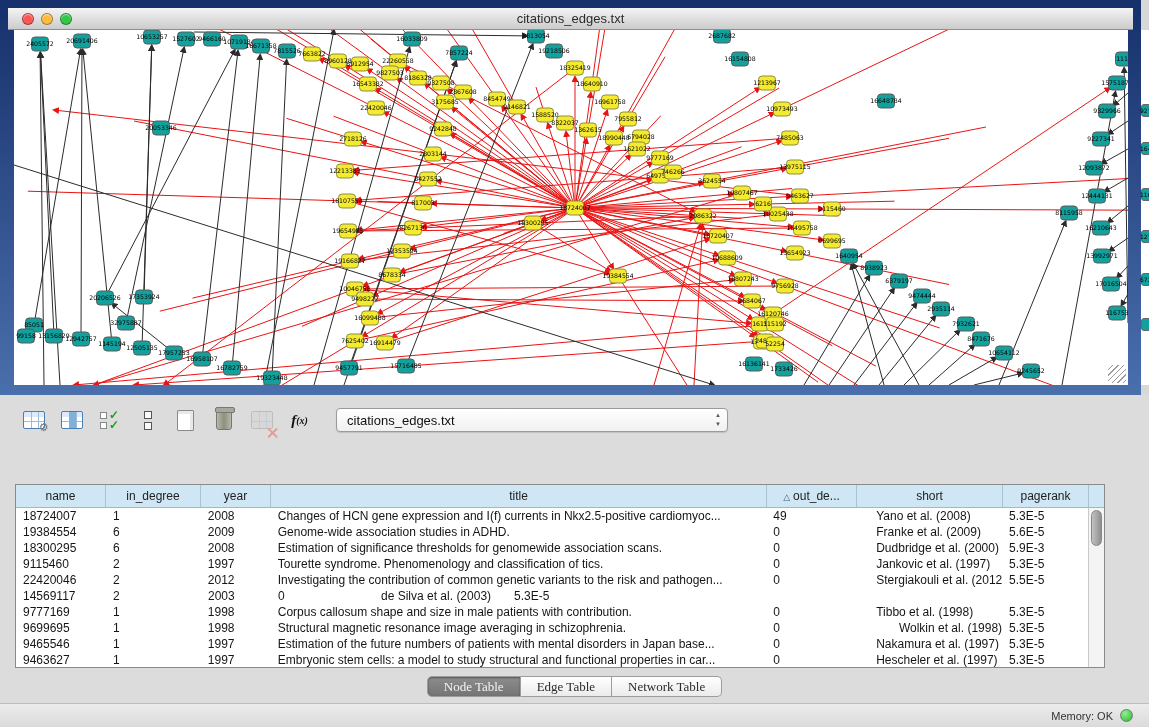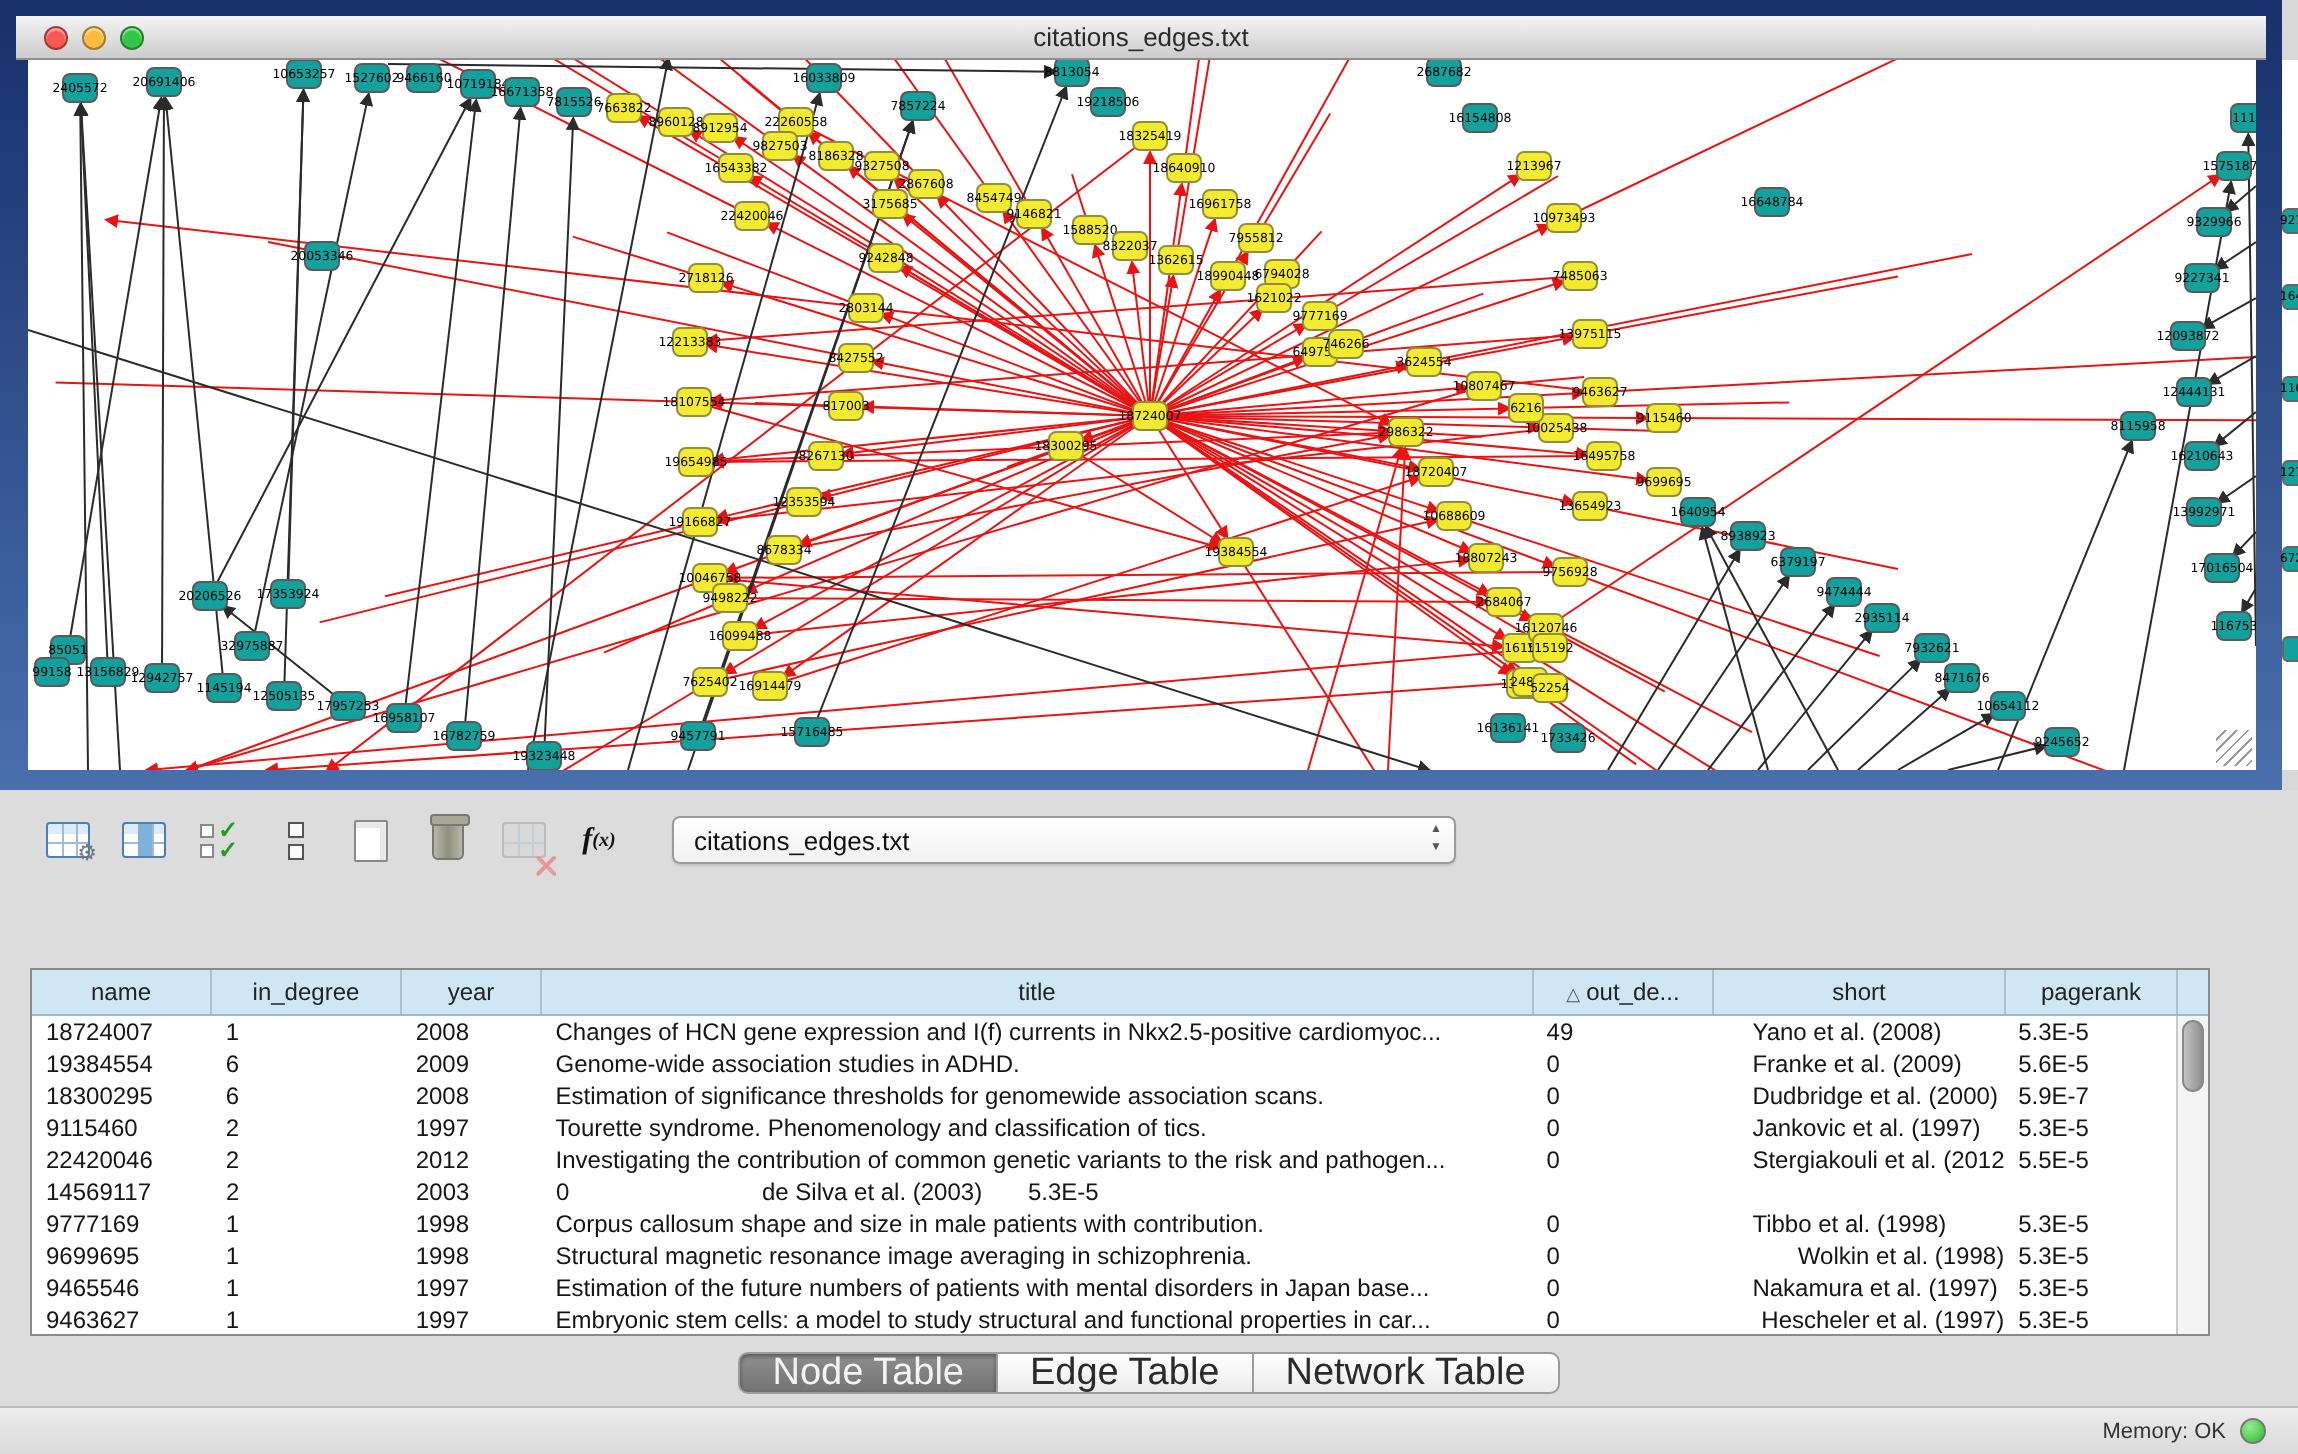--- a/index.html
+++ b/index.html
@@ -68,22 +68,22 @@
   .tr { display:flex; height:16px; line-height:16px; }
   .td { font-size:12px; color:#151515; white-space:nowrap; overflow:hidden;
     padding-left:7px; }
   .td.c-short { padding-left:20px; }
   .vscroll { position:absolute; right:0; top:23px; bottom:0; width:16px;
     background:#f4f4f4; border-left:1px solid #c9c9c9; }
   .vthumb { position:absolute; left:2px; top:2px; width:11px; height:36px;
     border-radius:6px; background:linear-gradient(90deg,#c2c2c2,#8f8f8f); border:1px solid #888; }
 
   .tabs { position:absolute; left:0; top:281px; width:100%; display:flex; justify-content:center; }
-  .tab { height:21px; line-height:20px; font-size:19px; padding:0 16px;
-    border:1px solid #9c9c9c; background:linear-gradient(#ffffff,#ebebeb); color:#2b2b2b; }
+  .tab { height:21px; line-height:20px; font-size:13px; padding:0 16px;
+    border:1px solid #9c9c9c; background:linear-gradient(#ffffff,#ebebeb); color:#2b2b2b;font-family:Liberation Serif, serif; }
   .tab:first-child { border-radius:5px 0 0 5px; }
   .tab:last-child { border-radius:0 5px 5px 0; border-left:none; }
   .tab.mid { border-left:none; }
   .tab.selected { background:linear-gradient(#8d8d8d,#747474); color:#f4f4f4;
     box-shadow:inset 0 1px 2px rgba(0,0,0,.4); }
 
   .statusbar { position:absolute; left:0; top:703px; width:1149px; height:24px;
     background:linear-gradient(#ececec,#dadada); border-top:1px solid #bdbdbd;
     display:flex; align-items:center; justify-content:flex-end; }
   .mem-label { font-size:11px; color:#333; margin-right:7px; }
@@ -912,21 +912,21 @@
           <div class="td c-short" style="width: 146px;">Franke et al. (2009)</div>
           <div class="td c-pr" style="width: 86px;">5.6E-5</div>
         </div>
         <div class="tr">
           <div class="td c-name" style="width: 90px;">18300295</div>
           <div class="td c-in" style="width: 95px;">6</div>
           <div class="td c-year" style="width: 70px;">2008</div>
           <div class="td c-title" style="width: 496px;">Estimation of significance thresholds for genomewide association scans.</div>
           <div class="td c-out" style="width: 90px;">0</div>
           <div class="td c-short" style="width: 146px;">Dudbridge et al. (2000)</div>
-          <div class="td c-pr" style="width: 86px;">5.9E-7</div>
+          <div class="td c-pr" style="width: 86px;">5.9E-3</div>
         </div>
         <div class="tr">
           <div class="td c-name" style="width: 90px;">9115460</div>
           <div class="td c-in" style="width: 95px;">2</div>
           <div class="td c-year" style="width: 70px;">1997</div>
           <div class="td c-title" style="width: 496px;">Tourette syndrome. Phenomenology and classification of tics.</div>
           <div class="td c-out" style="width: 90px;">0</div>
           <div class="td c-short" style="width: 146px;">Jankovic et al. (1997)</div>
           <div class="td c-pr" style="width: 86px;">5.3E-5</div>
         </div>
@@ -973,21 +973,21 @@
           <div class="td c-out" style="width: 90px;">0</div>
           <div class="td c-short" style="width: 146px;">Nakamura et al. (1997)</div>
           <div class="td c-pr" style="width: 86px;">5.3E-5</div>
         </div>
         <div class="tr">
           <div class="td c-name" style="width: 90px;">9463627</div>
           <div class="td c-in" style="width: 95px;">1</div>
           <div class="td c-year" style="width: 70px;">1997</div>
           <div class="td c-title" style="width: 496px;">Embryonic stem cells: a model to study structural and functional properties in car...</div>
           <div class="td c-out" style="width: 90px;">0</div>
-          <div class="td c-short" style="width: 146px; text-align: right;">Hescheler et al. (1997)</div>
+          <div class="td c-short" style="width: 146px;">Hescheler et al. (1997)</div>
           <div class="td c-pr" style="width: 86px;">5.3E-5</div>
         </div>
       </div>
     <div class="vscroll">
         <div class="vthumb"></div>
       </div>
   </div>
 
   <div class="tabs" id="tabs">
       <div class="tab selected">Node Table</div>

